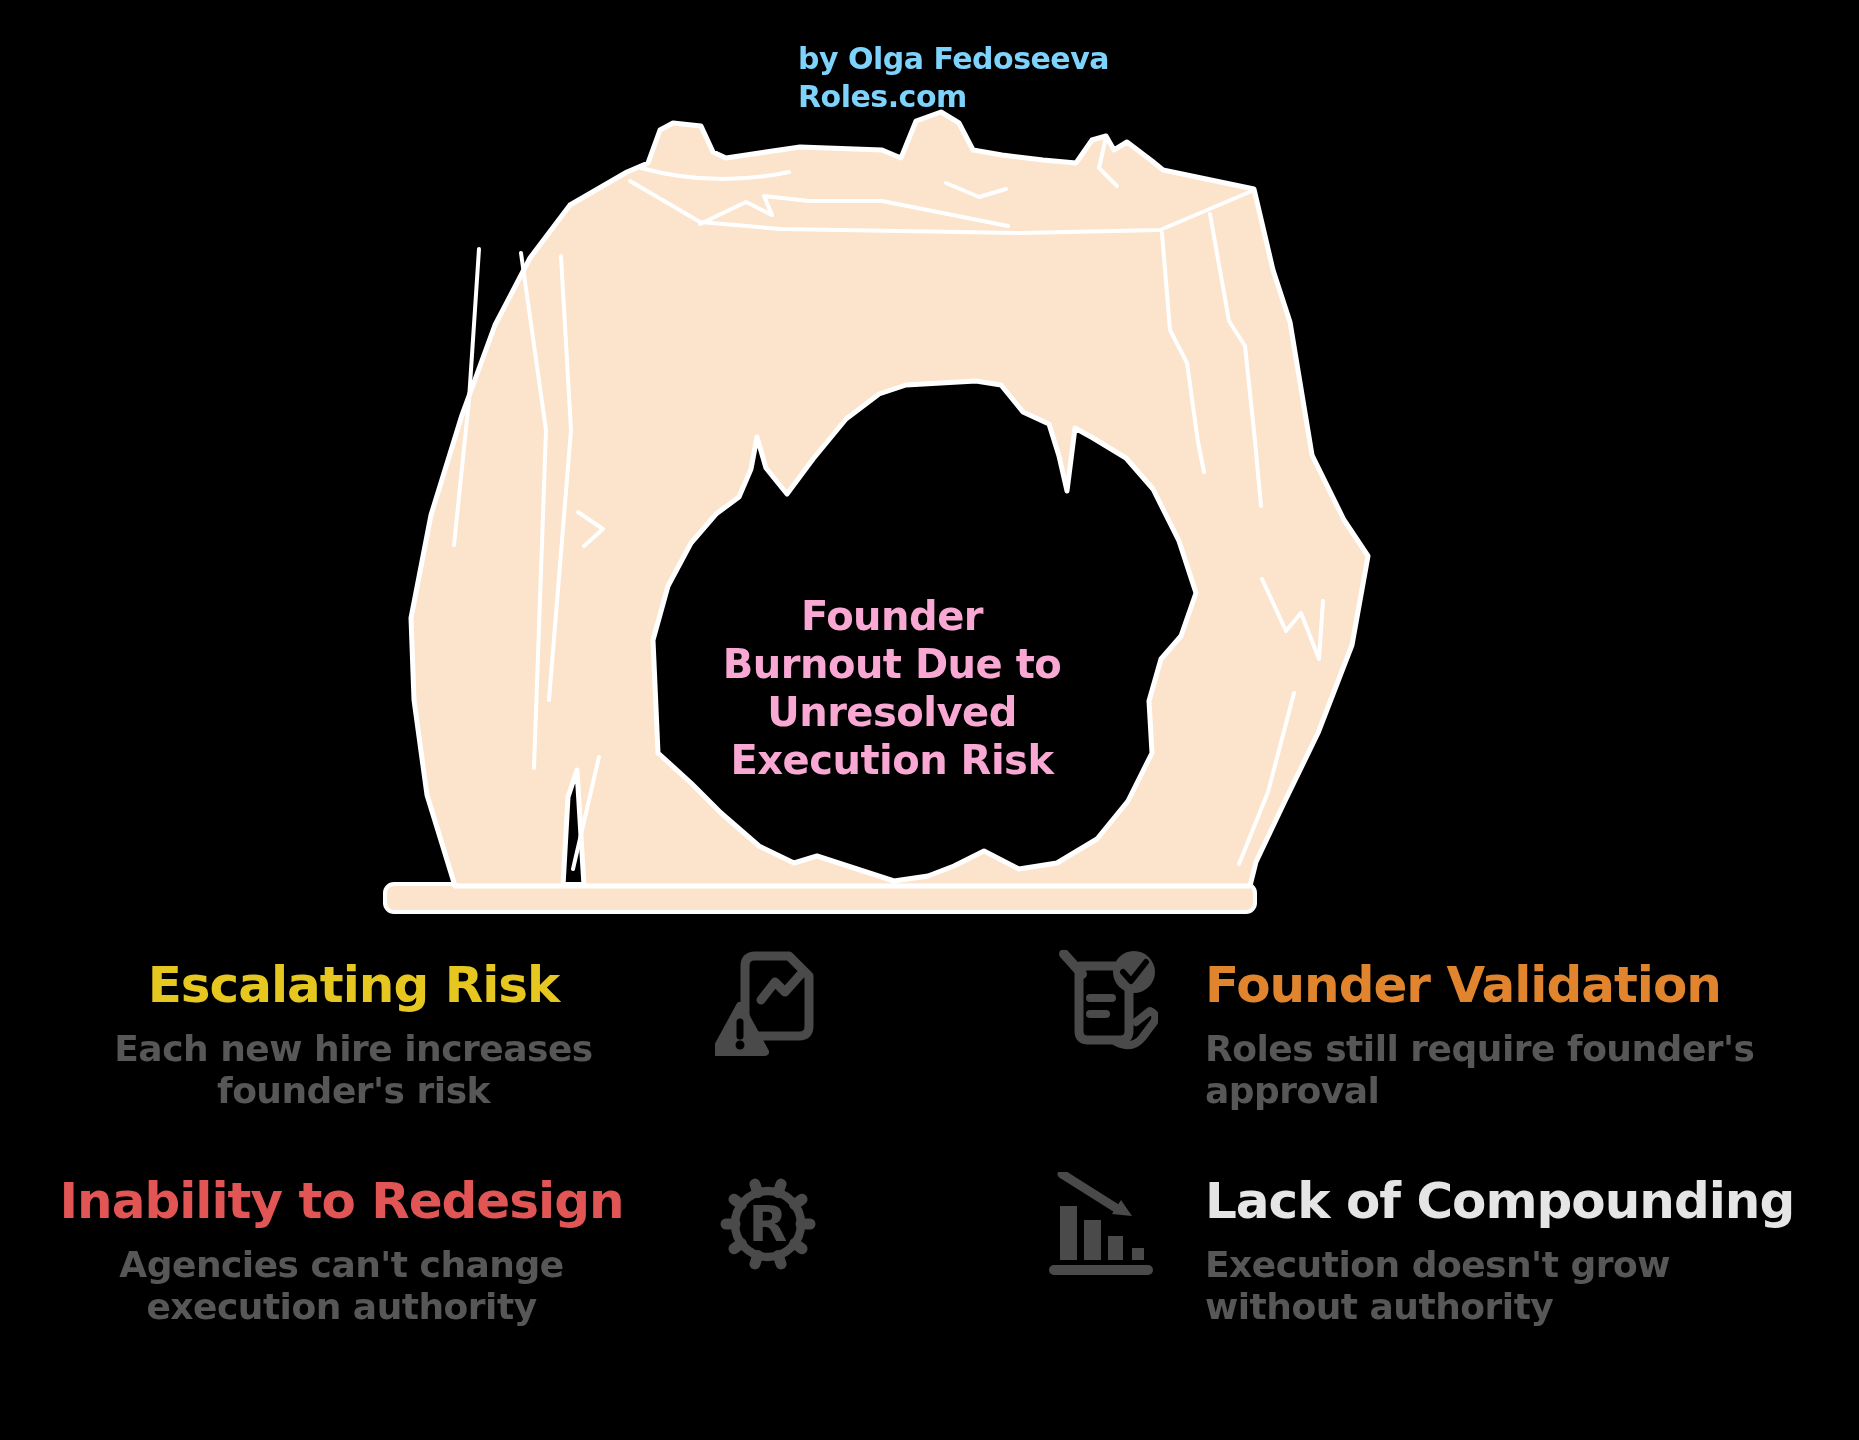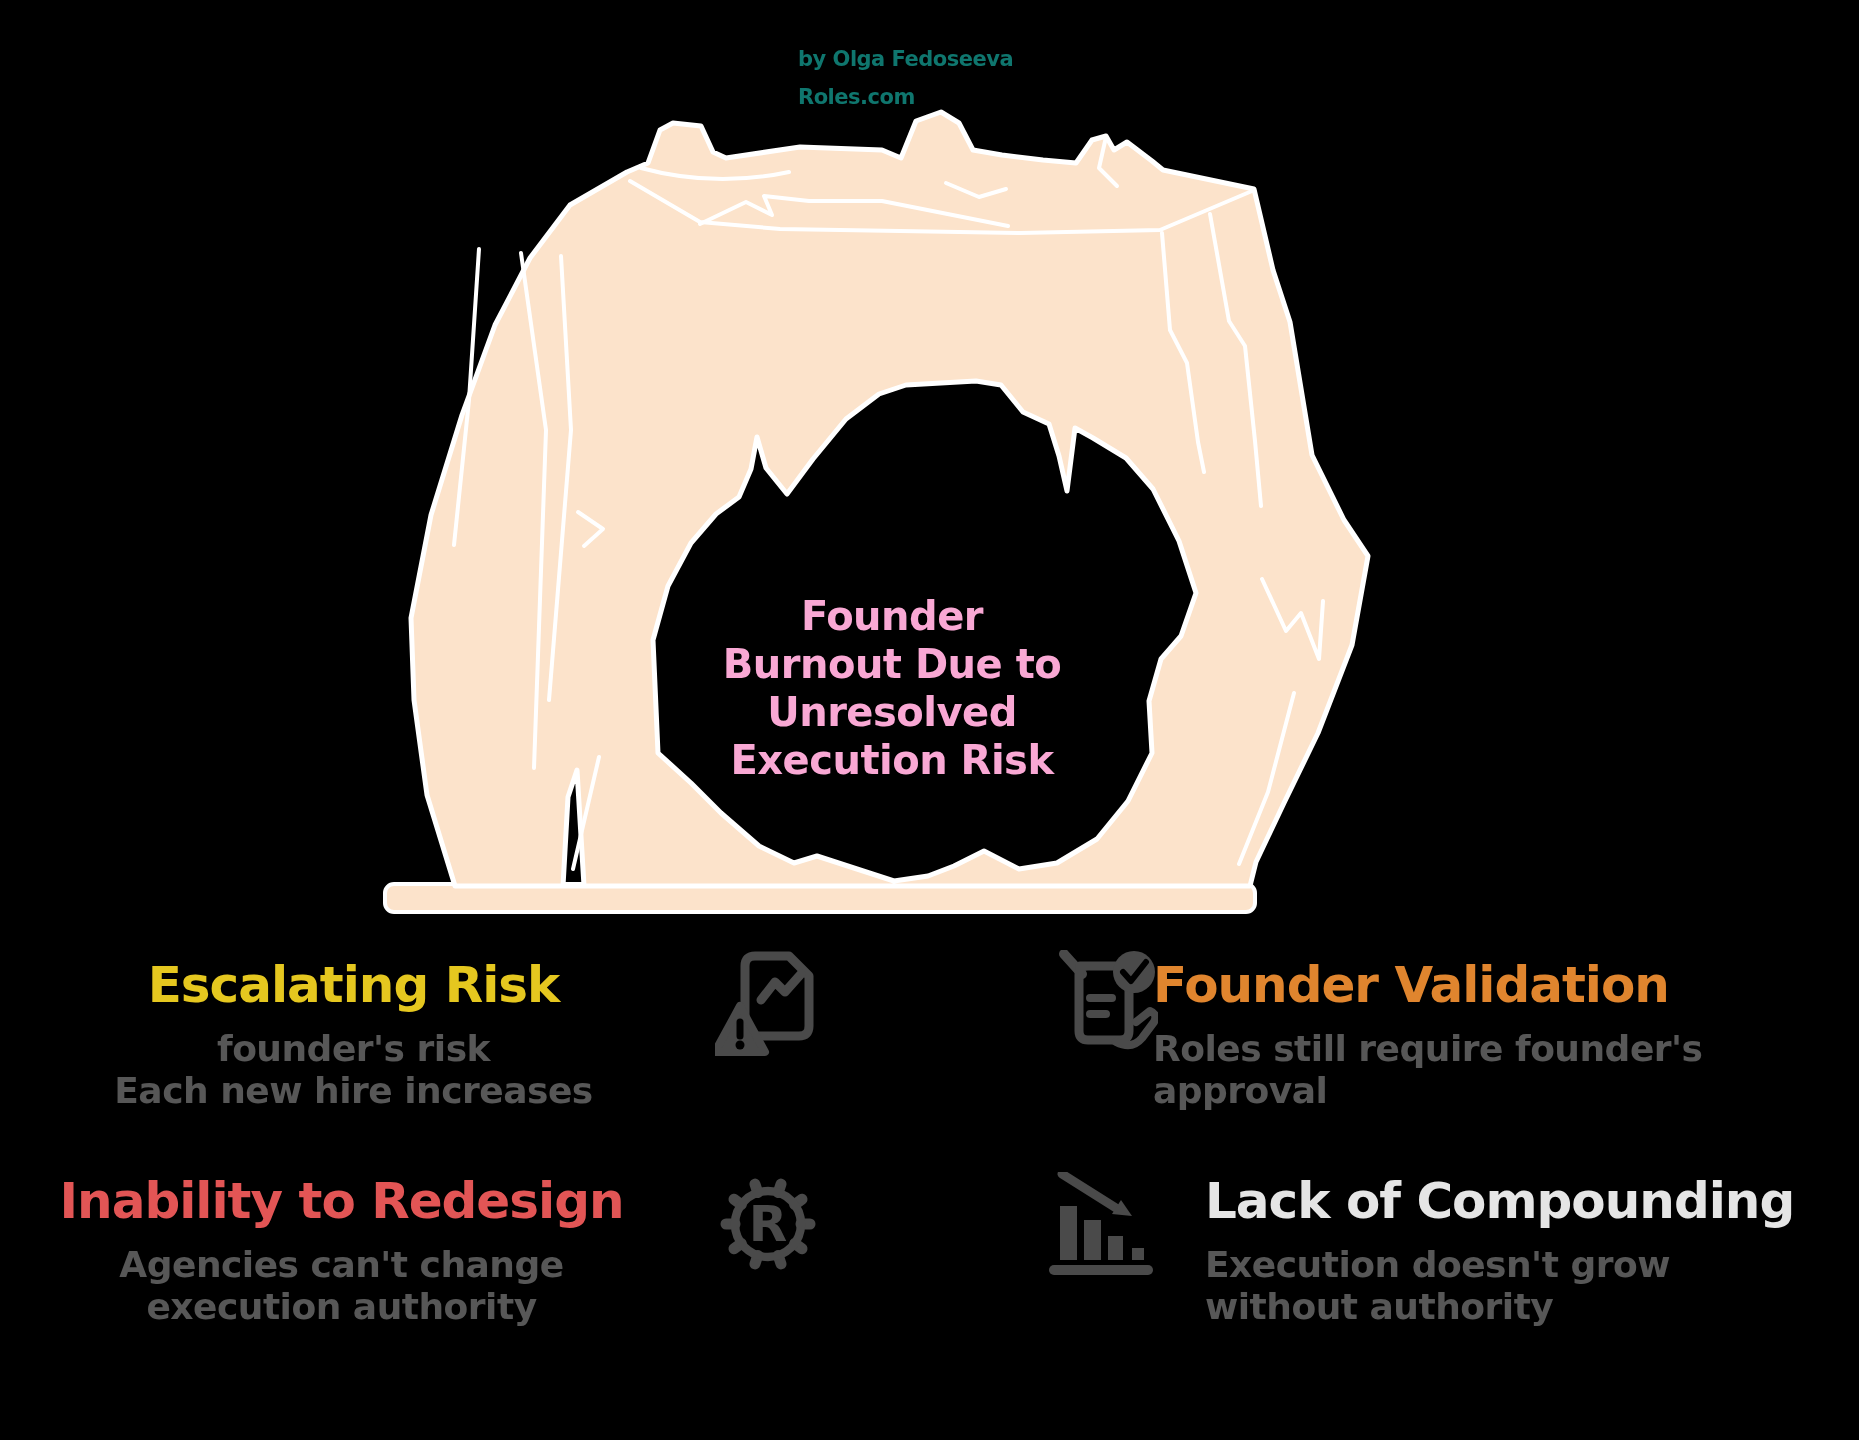--- a/index.html
+++ b/index.html
@@ -1,20 +1,20 @@
 <!DOCTYPE html>
 <html><head>
 <meta charset="utf-8">
 <style>
   html,body{margin:0;padding:0;background:#000;}
   #canvas{position:relative;width:1859px;height:1440px;background:#000;overflow:hidden;
           font-family:"DejaVu Sans",sans-serif;}
   .abs{position:absolute;}
-  #attribution{left:798px;top:40px;font-size:21px;line-height:38px;font-weight:bold;
-               color:#0f766e;letter-spacing:-0.5px;}
+  #attribution{left:798px;top:40px;font-size:30px;line-height:38px;font-weight:bold;
+               color:#7dd3fc;letter-spacing:-0.5px;}
   #center-title{left:612px;top:592px;width:560px;text-align:center;font-weight:bold;
                 font-size:40px;line-height:48px;color:#f9a8d4;letter-spacing:-0.5px;}
   .section{position:absolute;}
   .sec-right{text-align:center;}
   .sec-left{text-align:left;}
   .sec-heading{font-size:50px;line-height:54px;font-weight:bold;letter-spacing:-1px;}
   .sec-desc{margin-top:16px;font-size:36px;line-height:42px;font-weight:bold;
             color:#575757;letter-spacing:-0.5px;}
   svg{display:block;}
 </style>
@@ -69,33 +69,33 @@
   <div id="center-title" class="abs">
     <div>Founder</div>
     <div>Burnout Due to</div>
     <div>Unresolved</div>
     <div>Execution Risk</div>
   </div>
 
   <div class="section sec-right" style="left:40px;top:958px;width:627px">
     <div class="sec-heading" style="color: rgb(229, 199, 31);">Escalating Risk</div>
     <div class="sec-desc">
+      <div>Each new hire increases</div>
       <div>founder's risk</div>
-      <div>Each new hire increases</div>
     </div>
   </div>
   <svg class="abs" style="left:715px;top:950px" width="102" height="114" viewBox="0 0 102 114">
     <path d="M40,6 h34 l20,20 v50 q0,10 -10,10 h-44 q-10,0 -10,-10 v-60 q0,-10 10,-10 z" fill="none" stroke="#4a4a4a" stroke-width="9" stroke-linejoin="round"></path>
     <path d="M46,50 L60,32 L70,42 L86,24" fill="none" stroke="#4a4a4a" stroke-width="9" stroke-linecap="round" stroke-linejoin="round"></path>
     <path d="M25,56 L50,102 L0,102 Z" fill="#4a4a4a" stroke="#4a4a4a" stroke-width="8" stroke-linejoin="round"></path>
     <path d="M25,72 L25,86" stroke="#000" stroke-width="7" stroke-linecap="round"></path>
     <circle cx="25" cy="95" r="4.5" fill="#000"></circle>
   </svg>
 
-  <div class="section sec-left" style="left:1153px;top:958px;width:630px">
+  <div class="section sec-left" style="left:1205px;top:958px;width:630px">
     <div class="sec-heading" style="color: rgb(224, 133, 46);">Founder Validation</div>
     <div class="sec-desc">
       <div>Roles still require founder's</div>
       <div>approval</div>
     </div>
   </div>
   <svg class="abs" style="left:1050px;top:950px" width="108" height="112" viewBox="0 0 108 112">
     <path d="M14,4 L32,24" stroke="#4a4a4a" stroke-width="10" stroke-linecap="round"></path>
     <path d="M30,16 h40 q9,0 9,9 v56 q0,9 -9,9 h-32 q-9,0 -9,-9 v-56 q0,-9 9,-9 z" fill="none" stroke="#4a4a4a" stroke-width="9" stroke-linejoin="round"></path>
     <path d="M40,48 h22 M40,64 h16" stroke="#4a4a4a" stroke-width="8" stroke-linecap="round"></path>

